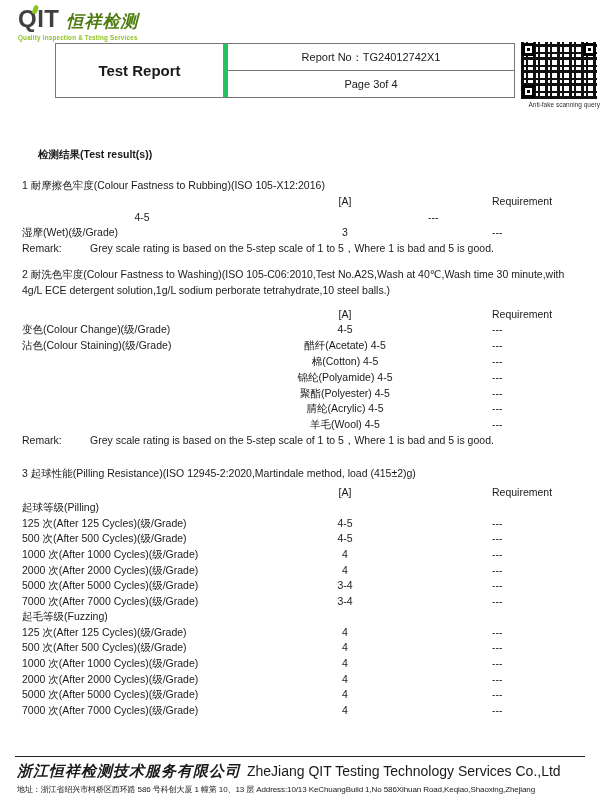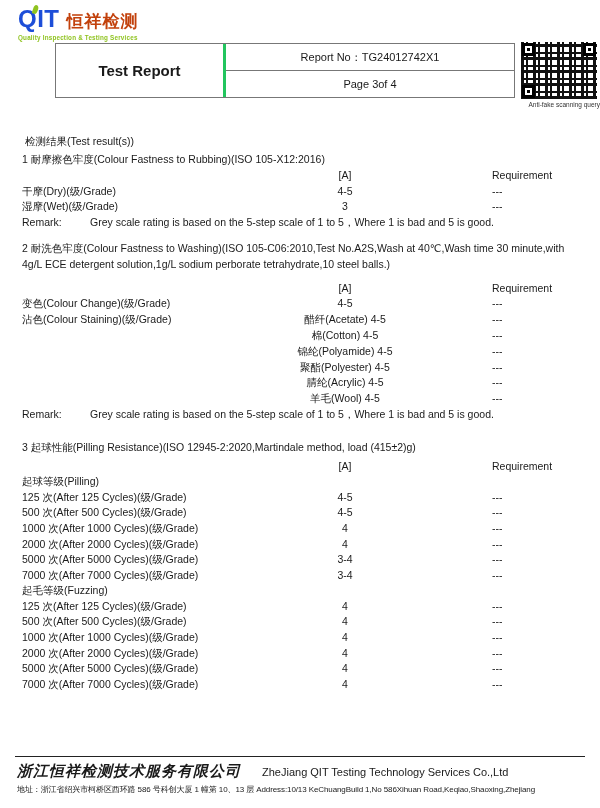--- a/index.html
+++ b/index.html
@@ -11,76 +11,76 @@
   .logo-row{display:flex;align-items:baseline;gap:7px;}
   .logo-qit{position:relative;font-size:24px;font-weight:bold;letter-spacing:0.5px;line-height:24px;}
   .logo-accent{position:absolute;left:15px;top:-2px;width:5px;height:9px;
                border-radius:60% 60% 60% 0;transform:rotate(18deg);}
   .logo-cn{font-size:17px;font-weight:bold;letter-spacing:1px;}
   .logo-tagline{font-size:6.3px;font-weight:bold;margin-top:1px;letter-spacing:0.2px;}
 
   
   .hdr-table{position:absolute;left:55px;top:43px;width:460px;height:55px;
              border:1px solid #777;display:flex;box-sizing:border-box;}
-  .hdr-left{width:167px;border-right:3px solid #22c55e;display:flex;align-items:center;justify-content:center;}
+  .hdr-left{width:167px;border-right:5px solid #22c55e;display:flex;align-items:center;justify-content:center;}
   .hdr-title{font-size:15px;font-weight:bold;}
   .hdr-right{flex:1;display:flex;flex-direction:column;}
   .hdr-right-row{flex:1;display:flex;align-items:center;justify-content:center;font-size:11px;}
   .hdr-right-row.first{border-bottom:1px solid #777;}
 
   
   .qr{position:absolute;left:521px;top:42px;width:76px;height:57px;background:#fff;
       background-image:
         repeating-linear-gradient(90deg,#111 0 3px,transparent 3px 5px,#111 5px 7px,transparent 7px 12px),
         repeating-linear-gradient(0deg,#111 0 3px,transparent 3px 6px,#111 6px 8px,transparent 8px 13px);}
   .finder{position:absolute;width:13px;height:13px;border:3px solid #000;background:#fff;box-sizing:border-box;}
   .finder::after{content:"";position:absolute;left:2px;top:2px;width:3px;height:3px;background:#000;}
   .finder.tl{left:1px;top:1px;}
   .finder.tr{right:1px;top:1px;}
   .finder.bl{left:1px;bottom:1px;}
   .qr-caption{position:absolute;left:505px;top:101px;width:95px;text-align:right;font-size:6.5px;color:#333;}
 
   
   .main{position:absolute;top:130px;left:22px;right:22px;font-size:10.5px;}
-  .results-heading{margin:3px;font-weight:normal;line-height:16px;}
+  .results-heading{margin:16px;font-weight:bold;line-height:16px;}
   .sec-title{margin:0;line-height:15.8px;}
   .sec-title b{font-weight:normal;}
   .row{display:grid;grid-template-columns:240px 166px 1fr 86px;line-height:15.8px;}
   .row .val{text-align:center;white-space:nowrap;}
   .row .req{text-align:left;white-space:nowrap;}
   .row .lbl{white-space:nowrap;}
   .remark{display:flex;margin:0;line-height:15.8px;}
   .remark-lbl{width:68px;flex:none;}
   .sec2{margin-top:10px;}
   .sec2 .hdr-row{margin-top:8px;}
   .sec3{margin-top:17px;}
   .sec3 .hdr-row{margin-top:3px;}
   .sec3 .row{line-height:15.6px;}
 
   
   .footer-line{position:absolute;left:15px;right:15px;top:756px;border-top:1.5px solid #222;}
   .footer{position:absolute;left:17px;right:10px;top:762px;}
-  .company-row{display:flex;align-items:baseline;gap:21px;}
+  .company-row{display:flex;align-items:baseline;gap:6px;}
   .company-cn{font-family:"Liberation Serif","DejaVu Serif",serif;font-style:italic;font-weight:bold;
               font-size:15px;letter-spacing:1px;white-space:nowrap;}
-  .company-en{font-size:11px;white-space:nowrap;}
+  .company-en{font-size:14px;white-space:nowrap;}
   .addr-row{margin-top:3px;font-size:8px;white-space:nowrap;letter-spacing:-0.1px;}
   .tel-row{margin-top:14px;font-size:8px;}
   .tel-row span{margin-right:14px;}
 </style>
 </head>
 <body>
 
 <div class="page">
 
   <div class="logo">
     <div class="logo-row">
-      <span class="logo-qit" style="color: #1d4ed8;">QIT</span>
+      <span class="logo-qit" style="color: #404040;">QIT</span>
       <span class="logo-accent" style="background: rgb(143, 195, 31);"></span>
-      <span class="logo-cn" style="color: #c2410c;">恒祥检测</span>
+      <span class="logo-cn" style="color: #4d7c0f; font-style: italic;">恒祥检测</span>
     </div>
     <div class="logo-tagline" style="color: rgb(143, 195, 31);">Quality Inspection &amp; Testing Services</div>
   </div>
 
   <div class="hdr-table">
     <div class="hdr-left">
       <span class="hdr-title">Test Report</span>
     </div>
     <div class="hdr-right">
       <div class="hdr-right-row first">
@@ -108,21 +108,20 @@
       <p class="sec-title"><b>1 耐摩擦色牢度(Colour Fastness to Rubbing)</b><span>(ISO 105-X12:2016)</span></p>
       <div class="row hdr-row">
         <span class="lbl"></span>
         <span class="val">[A]</span>
         <span></span>
         <span class="req">Requirement</span>
       </div>
       <div>
 
       <div class="row">
-          <span class="lbl">干摩(Dry)(级/Grade)</span>
           <span class="val">4-5</span>
           <span></span>
           <span class="req">---</span>
         </div>
           <div class="row">
           <span class="lbl">湿摩(Wet)(级/Grade)</span>
           <span class="val">3</span>
           <span></span>
           <span class="req">---</span>
         </div>

